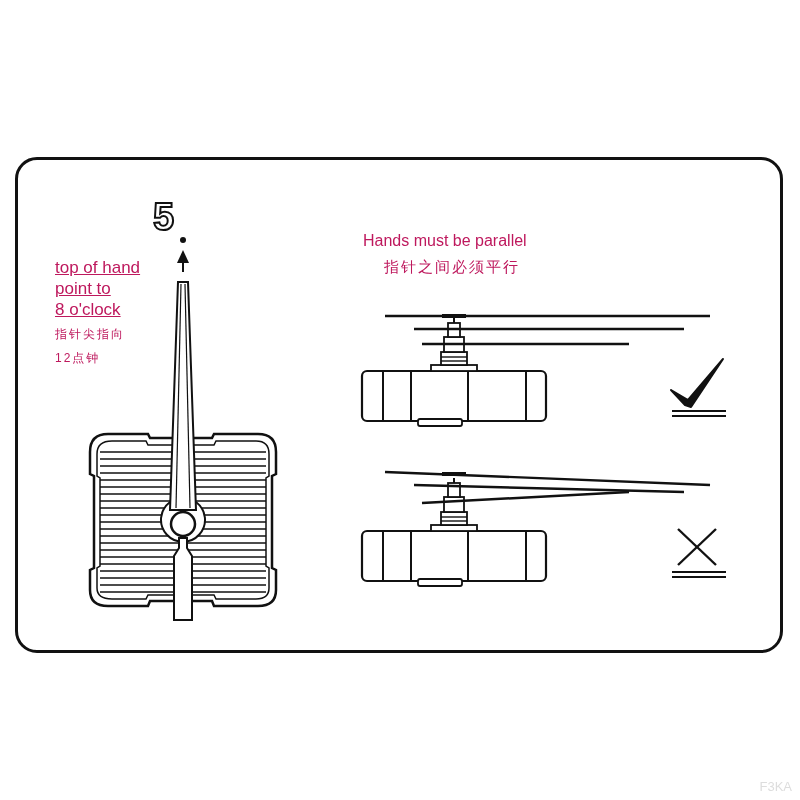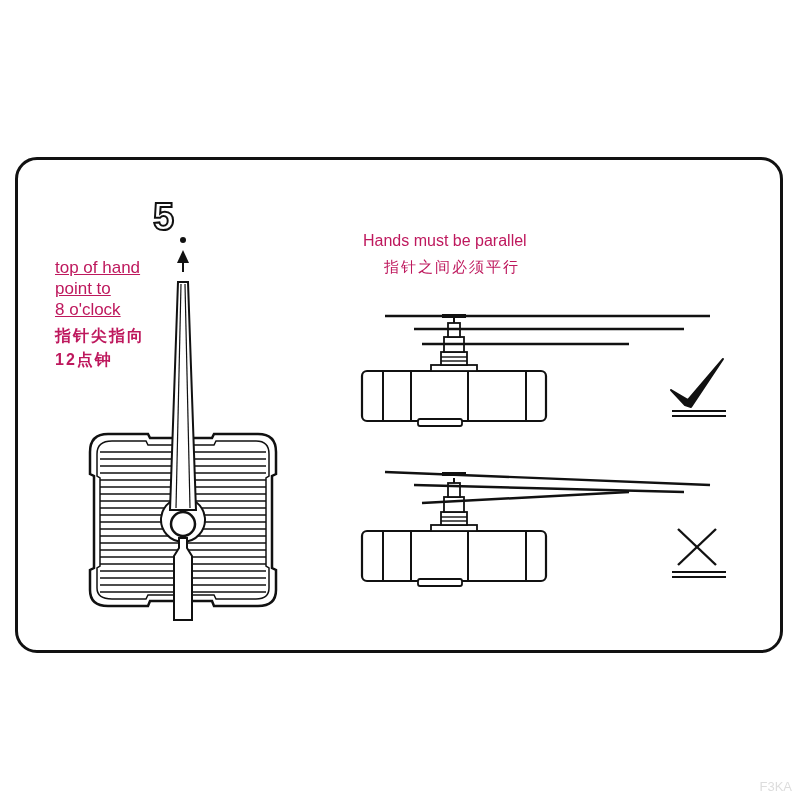--- a/index.html
+++ b/index.html
@@ -1,20 +1,20 @@
 <!DOCTYPE html>
 <html><head>
 <meta charset="utf-8">
 <style>
   html, body { margin:0; padding:0; background:#ffffff; }
   body { width:800px; height:800px; position:relative; overflow:hidden; font-family:"Liberation Sans", "DejaVu Sans", sans-serif; color:#111; }
   .card { position:absolute; left:15px; top:157px; width:762px; height:490px; border:3px solid #111; border-radius:22px; box-sizing:content-box; }
   .txt { position:absolute; font-family:"Liberation Sans", "DejaVu Sans", sans-serif; color:#be185d; line-height:1; white-space:nowrap; }
   .left-en { left:55px; font-size:17px;text-decoration:underline; }
-  .left-zh { left:55px; font-size:16px; letter-spacing:2px;font-weight:bold; }
+  .left-zh { left:55px; font-size:12px; letter-spacing:2px; }
   .right-en { left:363px; top:233px; font-size:16px; }
   .right-zh { left:384px; top:259px; font-size:15px; letter-spacing:2px; }
   .num12 { position:absolute; left:153px; top:196px; font-size:38px; font-weight:bold; color:#fff; -webkit-text-stroke:2px #111; letter-spacing:2px; font-family:"Liberation Sans", sans-serif; }
   svg { position:absolute; left:0; top:0; }
   .wm { position:absolute; right:8px; bottom:6px; font-size:13px; color:#ddd; }
 </style>
 </head>
 <body>
 
 <div class="card"></div>

